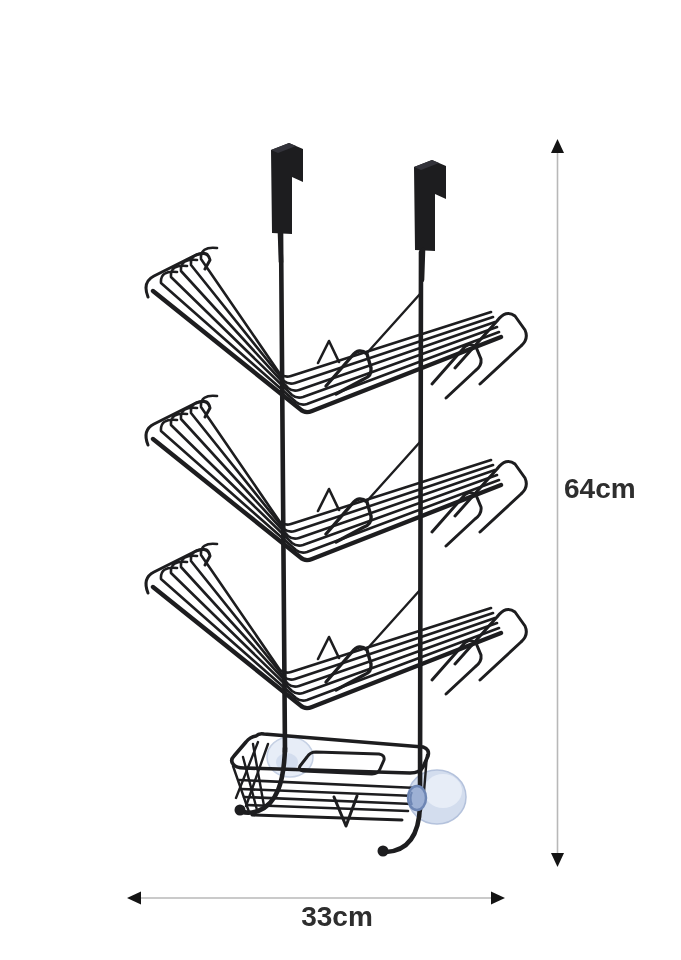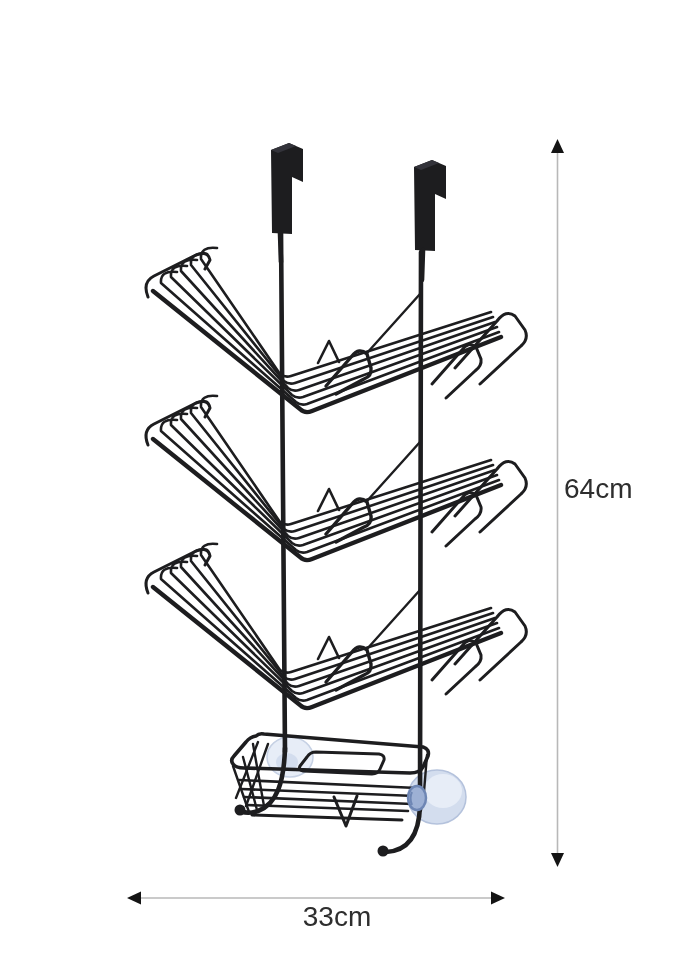--- a/index.html
+++ b/index.html
@@ -2,21 +2,21 @@
 <html style="--background: #ffffff; --rack: #1d1d1f; --dimension_line: #b8b8b8; --arrowhead: #141414; --label_text: #2e2e2e; --suction_fill: #d3ddee; --suction_shade: #e7edf7; --suction_neck: #9db0d4; --suction_stroke: #6e86b4;"><head>
 <meta charset="utf-8">
 <style>
   :root{
     --background:#ffffff; --rack:#1d1d1f; --dimension_line:#b8b8b8;
     --arrowhead:#141414; --label_text:#2e2e2e;
     --suction_fill:#d3ddee; --suction_shade:#e7edf7; --suction_neck:#9db0d4; --suction_stroke:#6e86b4;
   }
   html,body{margin:0;padding:0;background:var(--background);}
   .stage{position:relative;width:681px;height:960px;background:var(--background);overflow:hidden;
-         font-family:"Liberation Sans", sans-serif;}
+         font-family:"Liberation Sans", sans-serif;font-weight:bold;}
   svg{position:absolute;inset:0;display:block;}
   .wire{fill:none;stroke:var(--rack);stroke-linecap:round;stroke-linejoin:round;}
   .w-thin{stroke-width:2.4;} .w-mid{stroke-width:2.6;} .w-loop{stroke-width:3;}
   .w-stop{stroke-width:3.4;} .w-rim{stroke-width:3.6;} .w-frame{stroke-width:4.4;} .w-rail{stroke-width:4.6;}
   .solid{fill:var(--rack);stroke:none;}
   .dim-line{stroke:var(--dimension_line);stroke-width:1.6;fill:none;}
   .arrow{fill:var(--arrowhead);stroke:none;}
   .dim-text{fill:var(--label_text);font-size:28px;letter-spacing:0px;}
 </style>
 </head>

